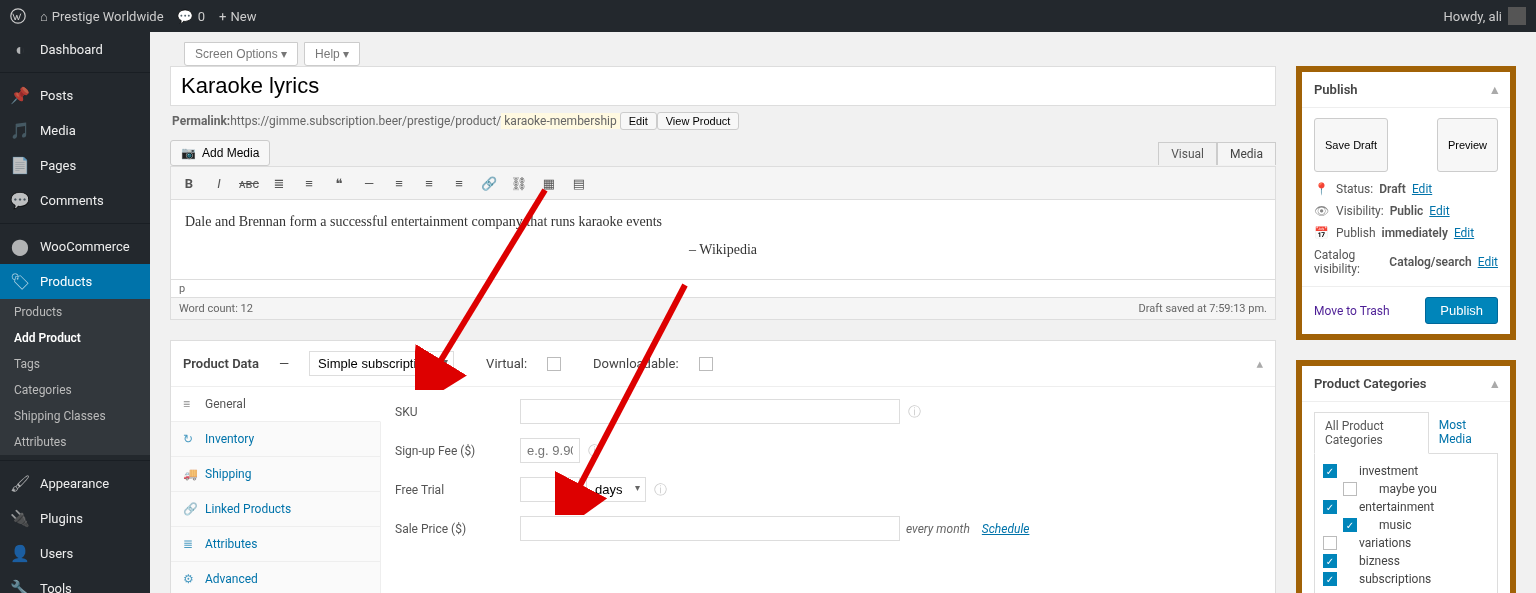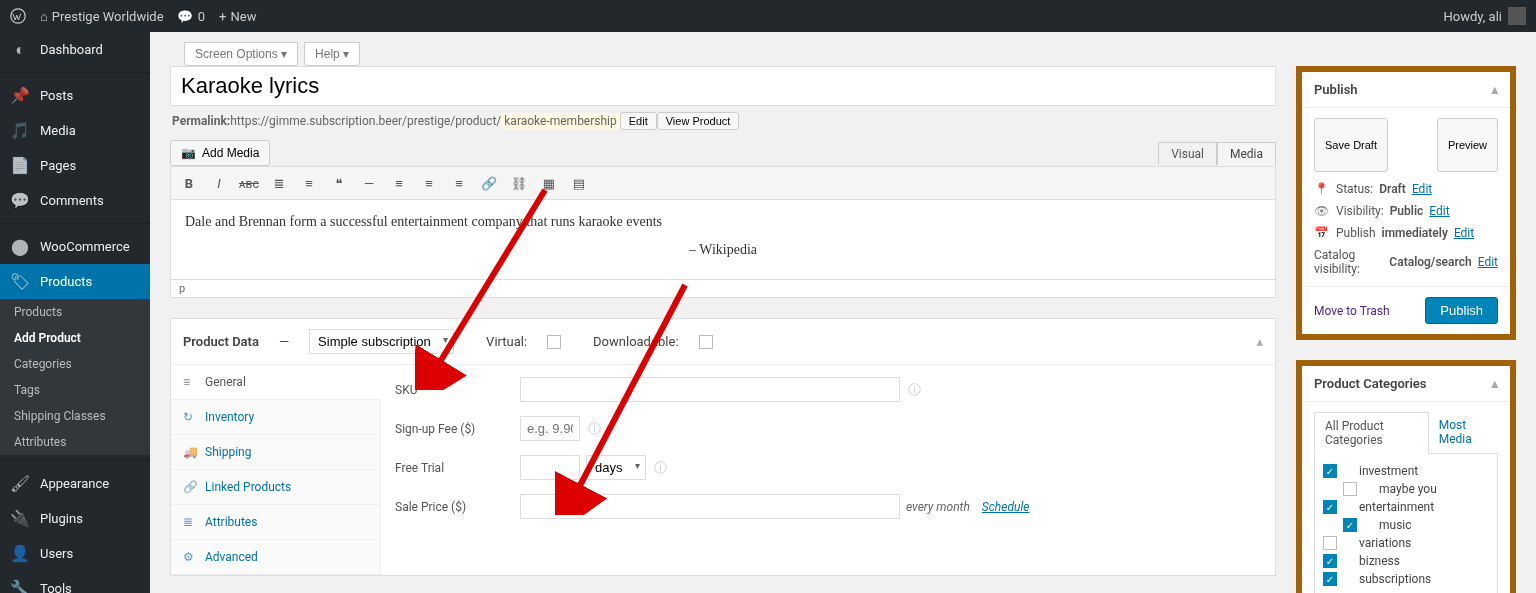--- a/index.html
+++ b/index.html
@@ -154,22 +154,22 @@
         <span class="menu-icon">⬤</span>
         <span>WooCommerce</span>
       </div>
     <div class="menu-item current">
         <span class="menu-icon">🏷</span>
         <span>Products</span>
       </div>
     <div class="submenu">
       <div class="submenu-item">Products</div>
       <div class="submenu-item current">Add Product</div>
+      <div class="submenu-item">Tags</div>
       <div class="submenu-item">Categories</div>
-      <div class="submenu-item">Tags</div>
       <div class="submenu-item">Shipping Classes</div>
       <div class="submenu-item">Attributes</div>
     </div>
     <div class="menu-sep"></div>
     <div class="menu-item">
         <span class="menu-icon">🖌</span>
         <span>Appearance</span>
       </div>
     <div class="menu-item">
         <span class="menu-icon">🔌</span>
@@ -235,20 +235,24 @@
           <span class="tmb">🔗</span>
           <span class="tmb">⛓</span>
           <span class="tmb">▦</span>
           <span class="tmb">▤</span>
         </div>
         <div class="editor-body">
           <p>Dale and Brennan form a successful entertainment company that runs karaoke events</p>
           <p class="cite">– Wikipedia</p>
         </div>
         <div class="path-row">p</div>
+        <div class="editor-footer">
+          <span><span>Word count:</span> <span>12</span></span>
+          <span>Draft saved at 7:59:13 pm.</span>
+        </div>
 
         
         <div class="postbox" style="position:relative;">
           <div class="postbox-header">
             <strong>Product Data</strong>
             <span>—</span>
             <span class="select-wrap"><select class="select"><option>Simple subscription</option></select></span>
             <span style="margin-left:12px;">Virtual:</span>
             <span class="checkbox"></span>
             <span style="margin-left:12px;">Downloadable:</span>

